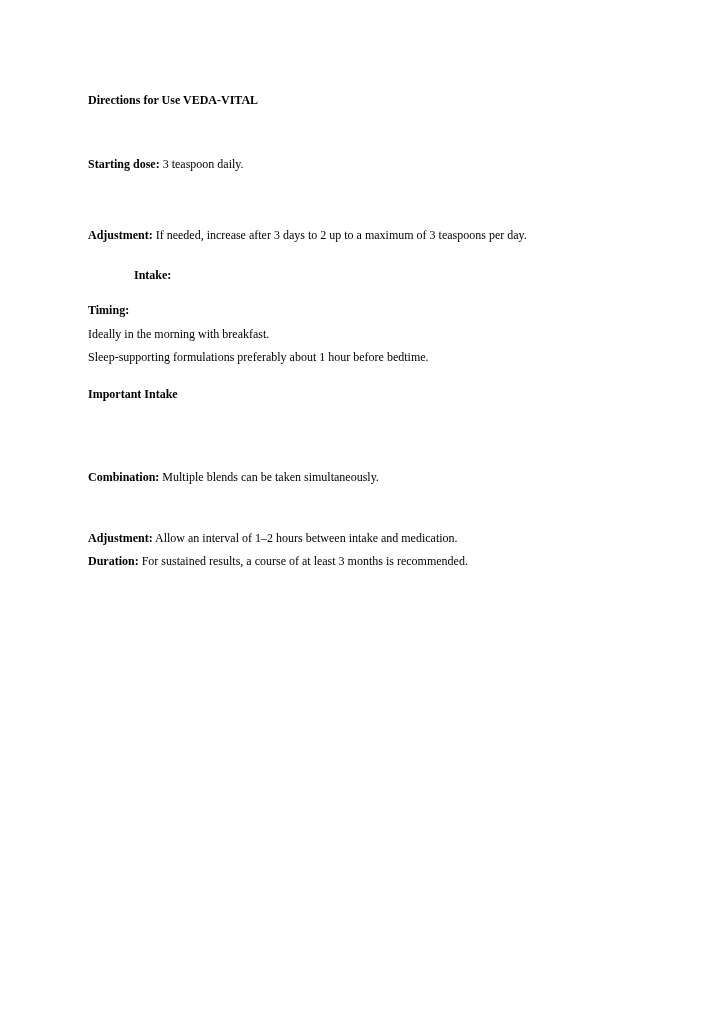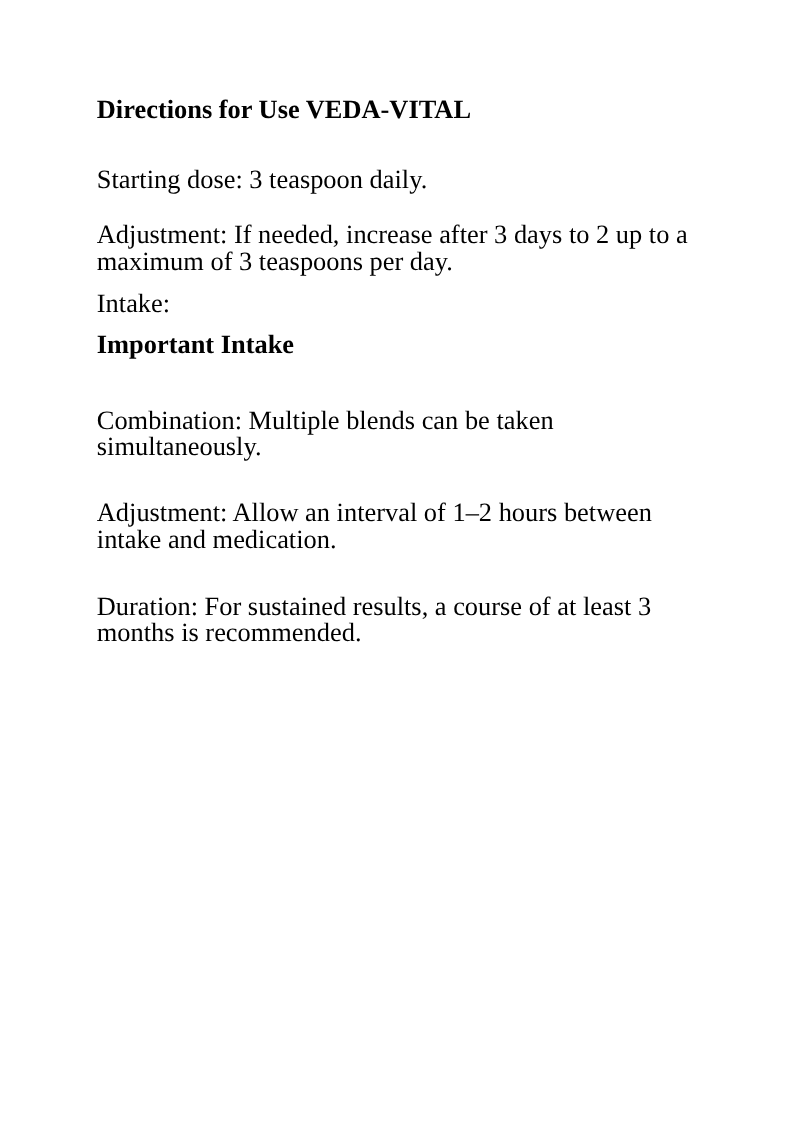--- a/index.html
+++ b/index.html
@@ -19,41 +19,41 @@
     background: #ffffff;
     padding: 89px 84px 0 88px;
     font-family: "Liberation Serif", "DejaVu Serif", serif;
     font-size: 20px;
     line-height: 23.5px;
     color: #000000;
   }
   h1, h2, p {
     margin: 0;
     padding: 0;
-    font-size: 24px;
+    font-size: 12px;
     line-height: 23.5px;
   }
   h1, h2 {
     font-weight: bold;
   }
   strong {
-    font-weight: normal;
+    font-weight: bold;
   }
   .block {
     display: block;
   }
   #dosage-heading   { margin-top: 17px; }
   #p-starting-dose  { margin-top: 40px; }
-  #p-adjustment     { margin-top: 27px; }
-  #p-intake         { margin-top: 16px; }
+  #p-adjustment     { margin-top: 48px; }
+  #p-intake         { margin-top: 16px; margin-left: 46px; }
   #p-timing         { margin-top: 12px; }
   #notes-heading    { margin-top: 13px; }
-  #p-combination    { margin-top: 46px; }
+  #p-combination    { margin-top: 60px; }
   #p-medication     { margin-top: 37px; }
-  #p-duration       { margin-top: 38px; }
+  #p-duration       { }
 </style>
 </head>
 <body>
 
 <div class="page">
 
   <h1 id="doc-title">Directions for Use VEDA-VITAL</h1>
 
 
   <p id="p-starting-dose">
@@ -63,20 +63,25 @@
 
   <p id="p-adjustment">
     <strong>Adjustment:</strong>
     <span>If needed, increase after 3 days to 2 up to a maximum of 3 teaspoons per day.</span>
   </p>
 
   <p id="p-intake">
     <strong class="block">Intake:</strong>
   </p>
 
+  <p id="p-timing">
+    <strong class="block">Timing:</strong>
+    <span class="block">Ideally in the morning with breakfast.</span>
+    <span>Sleep-supporting formulations preferably about 1 hour before bedtime.</span>
+  </p>
 
   <h2 id="notes-heading">Important Intake</h2>
 
   <p id="p-combination">
     <strong>Combination:</strong>
     <span>Multiple blends can be taken simultaneously.</span>
   </p>
 
   <p id="p-medication">
     <strong>Adjustment:</strong>

